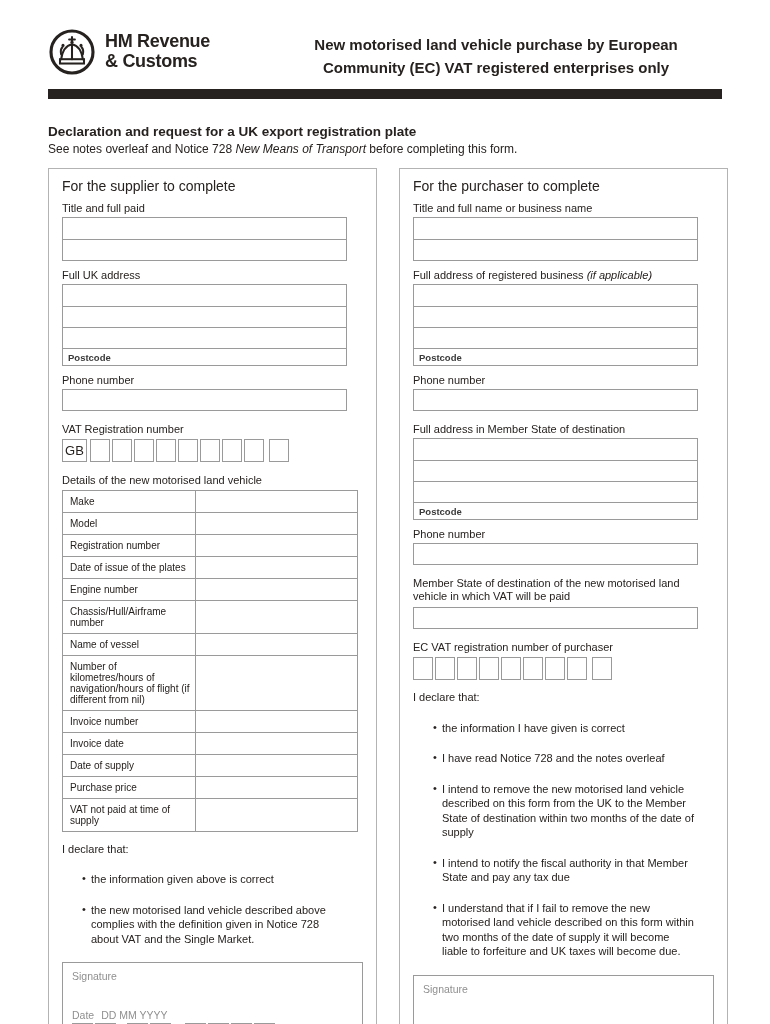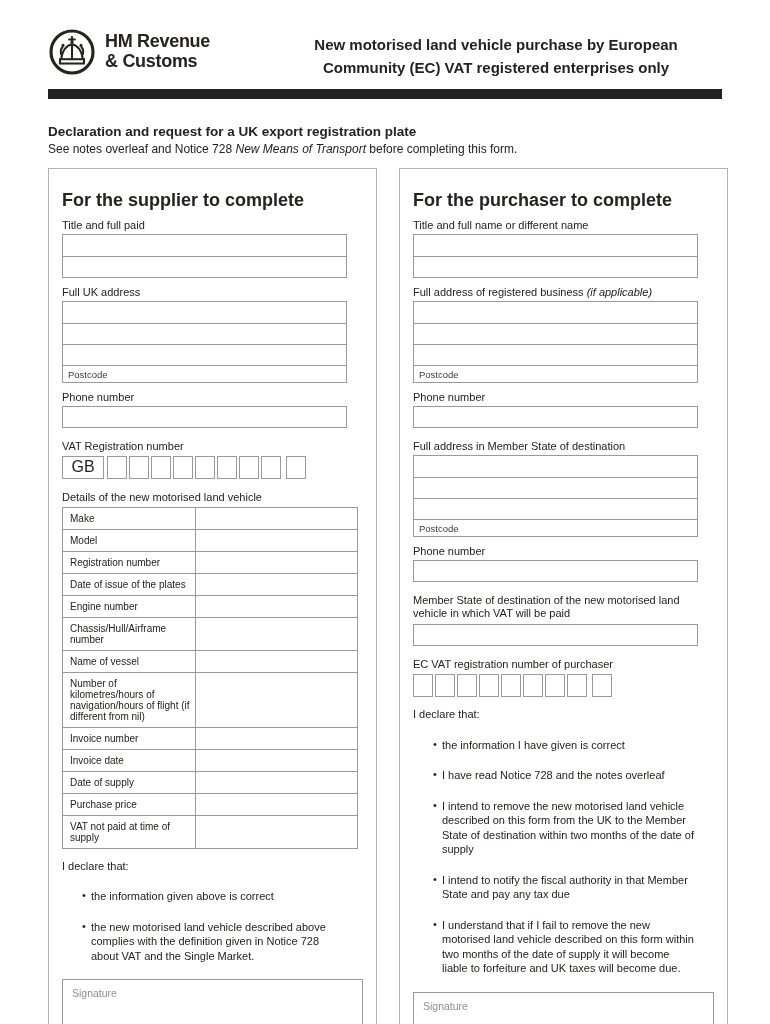--- a/index.html
+++ b/index.html
@@ -20,33 +20,33 @@
 
   
   .intro { margin-top:25px; }
   .intro-heading { font-size:13.5px; font-weight:bold; }
   .intro-note { font-size:12px; margin-top:3px; }
   .it { font-style:italic; }
 
   
   .panels { display:flex; gap:22px; margin-top:12px; align-items:stretch; }
   .panel { flex:1; border:1px solid #b3b3b3; padding:9px 13px 12px 13px; }
-  .panel-heading { font-size:18px; font-weight:bold; margin:12px 0 2px 0; }
+  .panel-heading { font-size:14px; font-weight:normal; margin:0 0 2px 0; }
   .flabel { font-size:11px; margin:8px 0 3px 0; }
   .flabel.tight { margin-top:12px; }
   .w { width:285px; }
   .box { border:1px solid #9a9a9a; background:#fff; }
   .mrow { height:21px; border-top:1px solid #9a9a9a; }
   .mrow:first-child { border-top:none; }
-  .pcrow { height:17px; border-top:1px solid #9a9a9a; font-size:9.5px; padding:3px 0 0 5px; color:#3a3a3a; }
+  .pcrow { height:17px; border-top:1px solid #9a9a9a; font-size:9.5px; padding:3px 0 0 5px; color:#3a3a3a;font-weight:bold; }
   .single { height:22px; border:1px solid #9a9a9a; width:285px; background:#fff; }
 
   .cells { display:flex; margin-top:4px; }
   .cell { width:20px; height:23px; border:1px solid #9a9a9a; margin-right:2px; background:#fff; }
-  .cell.prefix { width:42px; display:flex; align-items:center; justify-content:center; font-size:16px; margin-right:3px; }
+  .cell.prefix { width:25px; display:flex; align-items:center; justify-content:center; font-size:13px; margin-right:3px; }
   .cell.sep { margin-left:3px; }
 
   .vtable { border:1px solid #9a9a9a; margin-top:4px; width:296px; }
   .vrow { display:flex; border-top:1px solid #9a9a9a; }
   .vrow:first-child { border-top:none; }
   .vlbl { width:133px; border-right:1px solid #9a9a9a; font-size:10px; line-height:1.1; padding:5px 4px 5px 7px; }
   .vval { flex:1; min-height:20px; }
 
   .decl { font-size:11px; line-height:1.32; margin-top:10px; }
   ul.bullets { margin:1px 0 0 0; padding:0 0 0 13px; }
@@ -214,21 +214,21 @@
           <div class="dcell"></div>
           <div class="dcell"></div>
           <div class="dcell"></div>
         </div>
       </div>
     </div>
 
     <div class="panel">
       <div class="panel-heading">For the purchaser to complete</div>
 
-      <div class="flabel">Title and full name or different name</div>
+      <div class="flabel">Title and full name or business name</div>
       <div class="box w">
         <div class="mrow"></div>
         <div class="mrow"></div>
       </div>
 
       <div class="flabel"><span>Full address of registered business </span><span class="it">(if applicable)</span></div>
       <div class="box w">
         <div class="mrow"></div>
         <div class="mrow"></div>
         <div class="mrow"></div>

